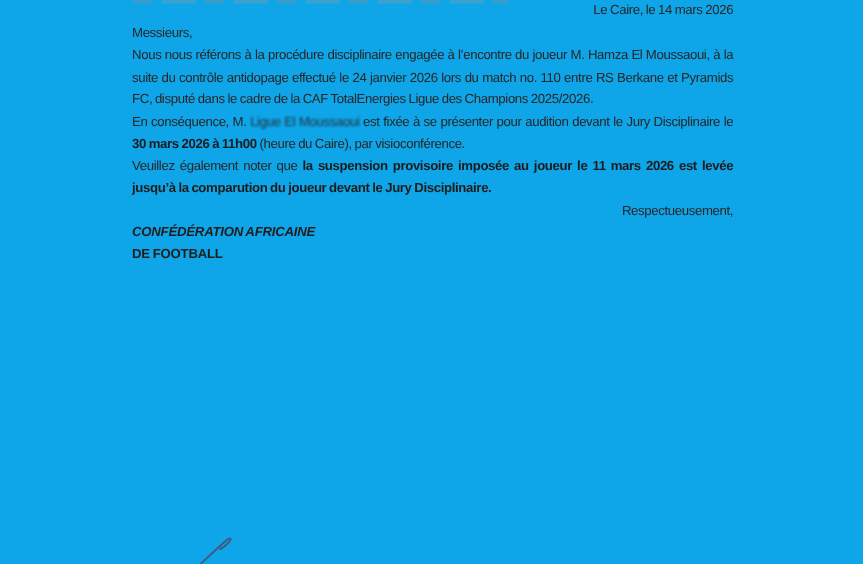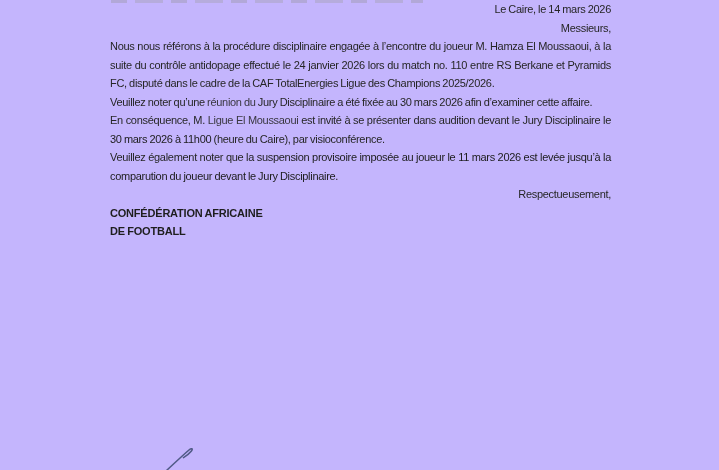--- a/index.html
+++ b/index.html
@@ -10,21 +10,21 @@
   body {
     width: 719px;
     height: 470px;
     position: relative;
     overflow: hidden;
     font-family: "Liberation Sans", sans-serif;
   }
   .page {
     position: absolute;
     inset: 0;
-    background: #c4b5fd;
+    background: #0ea5e9;
   }
   
   .top-cutoff {
     position: absolute;
     left: 111px;
     top: 0;
     width: 312px;
     height: 3px;
     opacity: 0.32;
     filter: blur(0.5px);
@@ -57,35 +57,35 @@
     margin-top: 26px;
     line-height: 20.5px;
     font-weight: 600;
     color: #222222;
   }
   .subject-line span {
     text-decoration: underline;
     text-decoration-thickness: 1px;
     text-underline-offset: 3px;
   }
-  .salutation { margin-top: 14px; text-align: right; }
+  .salutation { margin-top: 14px; text-align: left; }
   .para-1 { margin-top: 14px; }
   .para-2 { margin-top: 8px; }
   .para-3 { margin-top: 10px; }
   .para-4 { margin-top: 11px; }
   .closing { margin-top: 12px; text-align: right; }
-  .org-1 { margin-top: 15px; }
+  .org-1 { margin-top: 15px; font-style: italic; }
   .org-1, .org-2 {
     font-weight: 700;
     color: #1e1e1e;
     line-height: 18px;
     text-align: left;
     letter-spacing: -0.2px;
   }
-  b { font-weight: 400; color: #1c1c1c; }
+  b { font-weight: 700; color: #1c1c1c; }
   
   .smudged {
     filter: blur(0.7px);
     opacity: 0.88;
   }
   .signature {
     position: absolute;
     left: 163px;
     top: 446px;
     filter: blur(0.2px);
@@ -100,23 +100,22 @@
 
   <div class="content">
 
     <p class="date-line">Le Caire, le 14 mars 2026</p>
 
 
     <p class="salutation">Messieurs,</p>
 
     <p class="para-1"><span>Nous nous référons à la procédure disciplinaire engagée à l’encontre du joueur M. Hamza El Moussaoui, à la suite du contrôle antidopage effectué le 24 janvier 2026 lors du match no. 110 entre RS Berkane et Pyramids FC, disputé dans le cadre de la CAF TotalEnergies Ligue des Champions 2025/2026.</span></p>
 
-    <p class="para-2"><span>Veuillez noter qu’une </span><span class="smudged">réunion du</span><span> Jury Disciplinaire a été fixée au 30 mars 2026 afin d’examiner cette affaire.</span></p>
 
-    <p class="para-3"><span>En conséquence, M. </span><span class="smudged">Ligue El Moussaoui</span><span> est invité à se présenter dans audition devant le Jury Disciplinaire le </span><b>30 mars 2026 à 11h00</b><span> (heure du Caire), par visioconférence.</span></p>
+    <p class="para-3"><span>En conséquence, M. </span><span class="smudged">Ligue El Moussaoui</span><span> est fixée à se présenter pour audition devant le Jury Disciplinaire le </span><b>30 mars 2026 à 11h00</b><span> (heure du Caire), par visioconférence.</span></p>
 
     <p class="para-4"><span>Veuillez également noter que </span><b>la suspension provisoire imposée au joueur le 11 mars 2026 est levée jusqu’à la comparution du joueur devant le Jury Disciplinaire.</b></p>
 
     <p class="closing">Respectueusement,</p>
 
     <p class="org-1">CONFÉDÉRATION AFRICAINE</p>
     <p class="org-2">DE FOOTBALL</p>
 
   </div>
 

